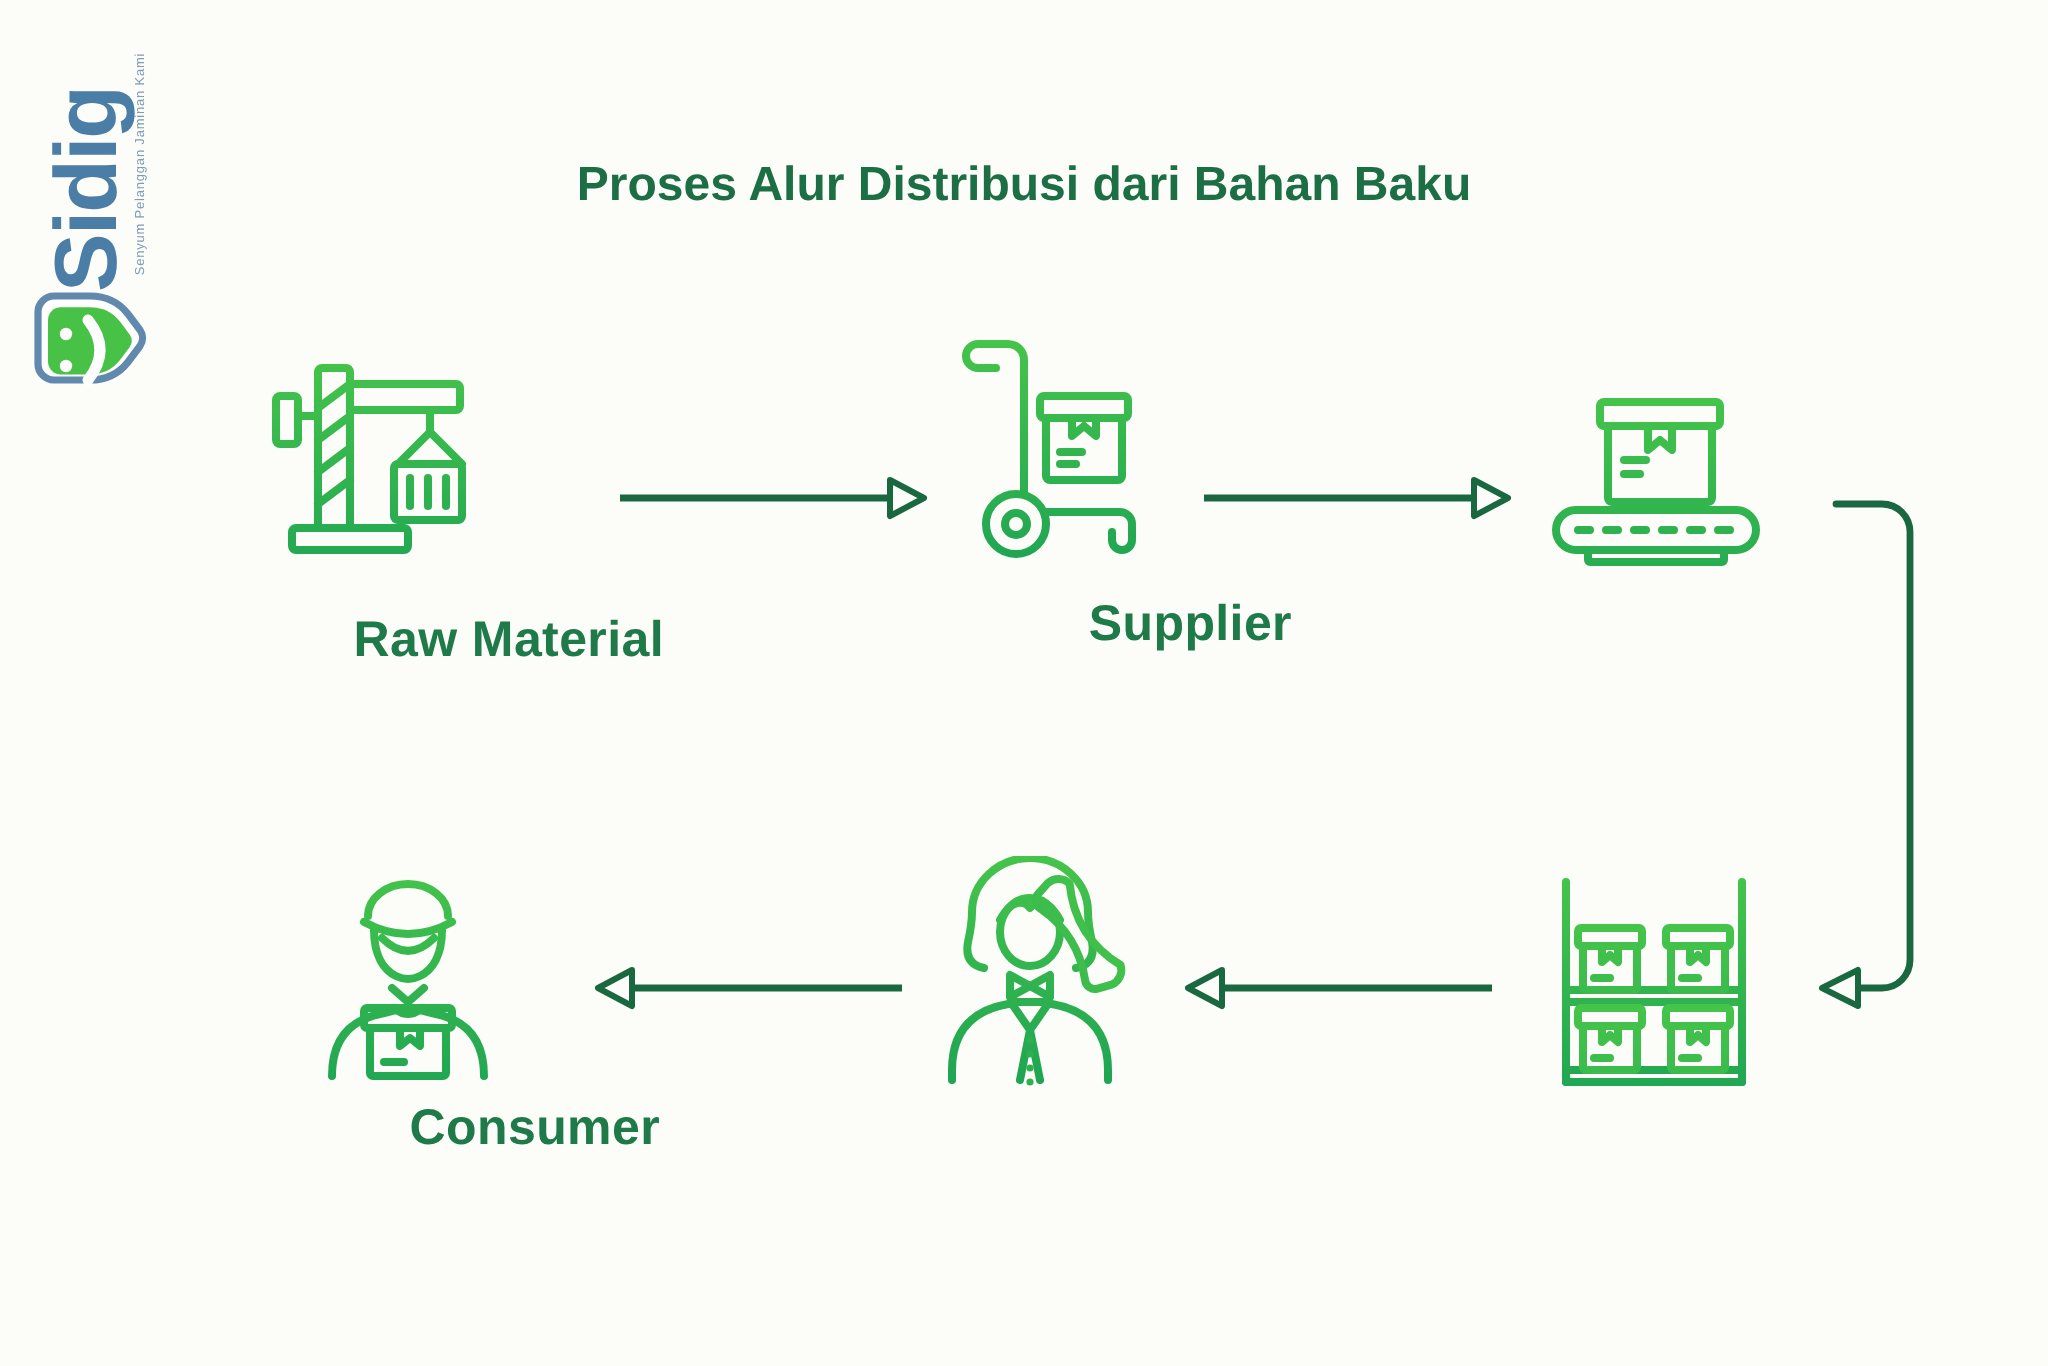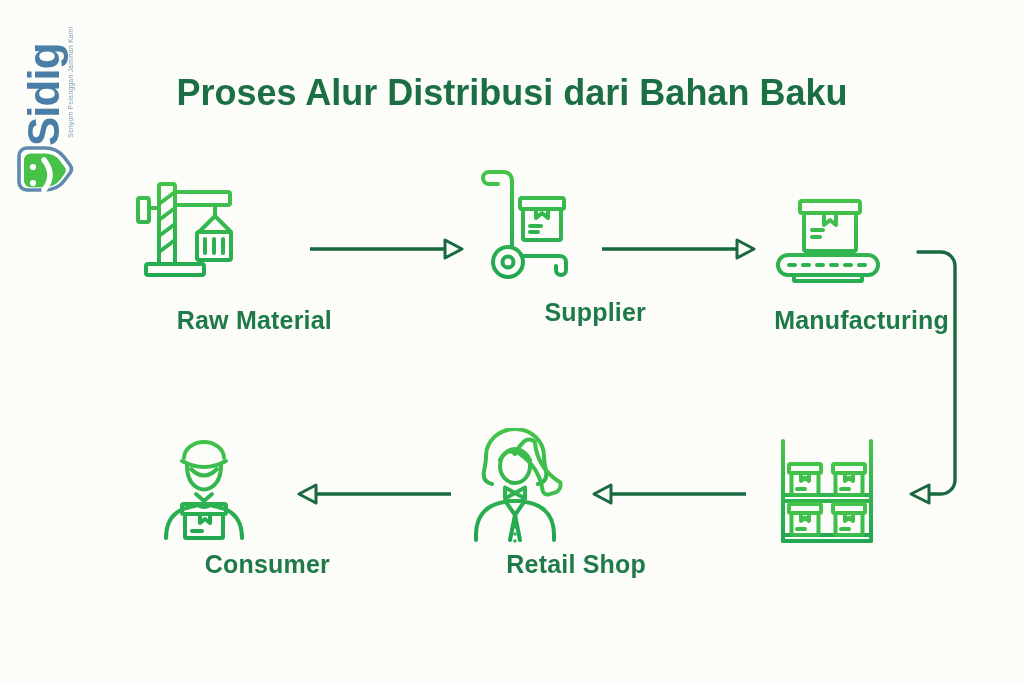--- a/index.html
+++ b/index.html
@@ -12,21 +12,21 @@
     position:absolute;left:22px;top:146px;width:128px;
     transform:rotate(-90deg);transform-origin:0 0;
     line-height:1;
   }
   .brand{font-size:44px;font-weight:700;color:#4b7ea6;letter-spacing:-1px;}
   .tagline{font-size:6.5px;color:#7d9cb5;letter-spacing:.4px;margin-top:2px;text-align:center;}
   .shield{position:absolute;left:12px;top:142px;}
   
   .title{
     position:absolute;left:0;top:76px;width:1024px;text-align:center;
-    font-size:36px;line-height:34px;font-weight:700;color:#1c6f45;
+    font-size:24px;line-height:34px;font-weight:700;color:#1c6f45;
     letter-spacing:0px;
   }
   
   .icon{position:absolute;}
   .node-label{
     position:absolute;width:250px;text-align:right;
     font-size:25px;font-weight:700;color:#1f7a49;letter-spacing:.2px;
   }
   .arrow{position:absolute;}
 </style>
@@ -179,22 +179,20 @@
       <path d="M8,104 q0,-26 24,-31 l8,-2 q6,4 12,0 l8,2 q24,5 24,31"></path>
       <rect x="24" y="70" width="44" height="10" rx="1.5"></rect>
       <rect x="27" y="80" width="38" height="24" rx="1.5"></rect>
       <path d="M42,80 v9 l5,-4 5,4 v-9"></path>
       <line x1="34" y1="97" x2="44" y2="97"></line>
     </g>
   </svg>
 
   <div class="node-label" style="left:82px;top:306px">Raw Material</div>
   <div class="node-label" style="left:396px;top:298px">Supplier</div>
-  <div class="node-label" style="left:699px;top:306px">Manufacturing</div>
-  <div class="node-label" style="left:396px;top:550px">Retail Shop</div>
   <div class="node-label" style="left:80px;top:550px">Consumer</div>
 
   <svg class="arrow" style="left:306px;top:231px" width="160" height="36" viewBox="0 0 160 36">
     <line x1="4" y1="18" x2="139" y2="18" stroke="#196840" stroke-width="3.4"></line>
     <polygon points="139,9 156,18 139,27" fill="#fcfcf9" stroke="#196840" stroke-width="3" stroke-linejoin="round"></polygon>
   </svg>
   <svg class="arrow" style="left:598px;top:231px" width="160" height="36" viewBox="0 0 160 36">
     <line x1="4" y1="18" x2="139" y2="18" stroke="#196840" stroke-width="3.4"></line>
     <polygon points="139,9 156,18 139,27" fill="#fcfcf9" stroke="#196840" stroke-width="3" stroke-linejoin="round"></polygon>
   </svg>

